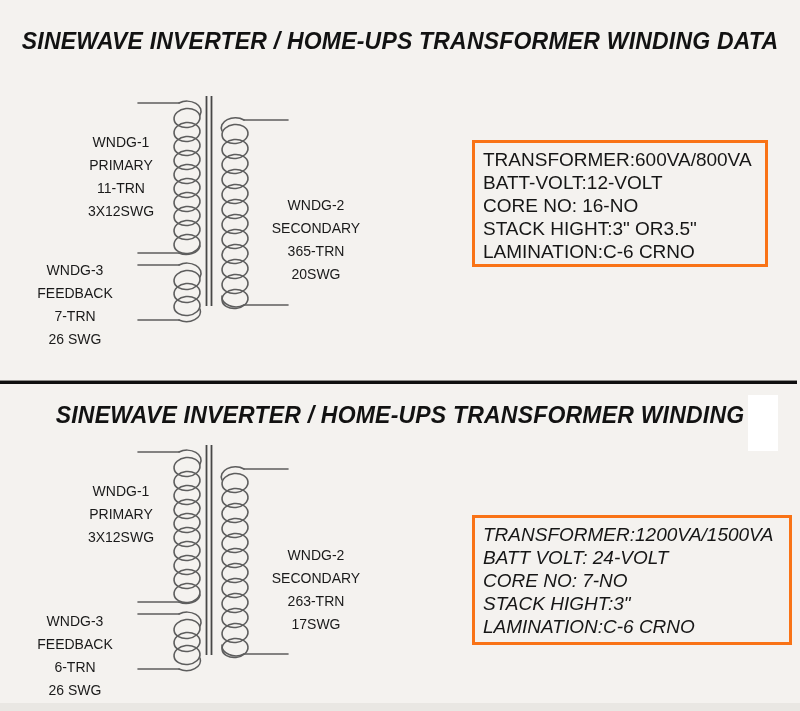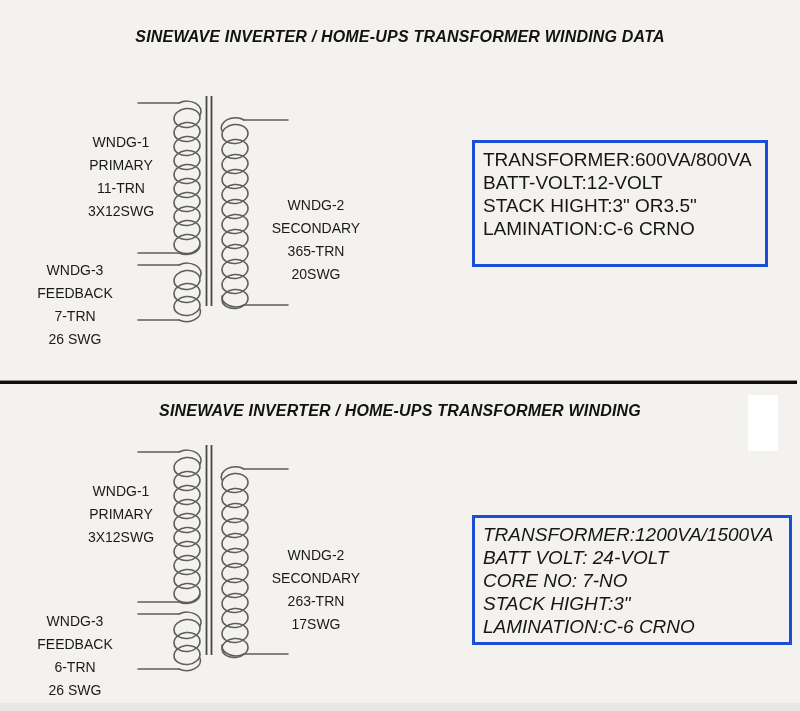--- a/index.html
+++ b/index.html
@@ -3,40 +3,40 @@
 <meta charset="utf-8">
 <style>
   html,body{margin:0;padding:0;background:#d0cecb;}
   .canvas{
     position:relative;width:800px;height:711px;overflow:hidden;
     background:#f4f2ef;color:#1a1a1a;
     font-family:"Liberation Sans",sans-serif;
   }
   .title{
     position:absolute;left:0;width:800px;text-align:center;
-    font-size:16px;font-weight:bold;font-style:italic;color:#121212;
+    font-size:23px;font-weight:bold;font-style:italic;color:#121212;
     letter-spacing:.2px;white-space:nowrap;
   }
   #title1{top:28px;}
   #title2{top:402px;}
   .coil-svg{position:absolute;width:170px;height:245px;}
   #svg1{left:130px;top:90px;}
   #svg2{left:130px;top:439px;}
   .wblock{
     position:absolute;text-align:center;font-size:14px;line-height:23px;
     color:#1a1a1a;
   }
   #t1w1{left:45px;top:131px;width:152px;}
   #t1w2{left:240px;top:194px;width:152px;}
   #t1w3{left:0px;top:259px;width:150px;}
   #t2w1{left:45px;top:480px;width:152px;}
   #t2w2{left:240px;top:544px;width:152px;}
   #t2w3{left:0px;top:610px;width:150px;}
   .specbox{
-    position:absolute;box-sizing:border-box;border:3px solid #1d4ed8;
+    position:absolute;box-sizing:border-box;border:3px solid #f97316;
     font-size:19px;line-height:23px;padding:5px 6px 0 8px;color:#161616;
     background:transparent;white-space:nowrap;
   }
   #spec1{left:472px;top:140px;width:296px;height:127px;}
   #spec2{left:472px;top:515px;width:320px;height:130px;font-style:italic;}
   .divider{position:absolute;left:0;top:380px;width:797px;height:4px;
     background:#0f0f0f;border-top:1px solid #8f8d8a;box-sizing:border-box;}
   .patch{position:absolute;left:748px;top:395px;width:30px;height:56px;background:#ffffff;}
   .bottomstrip{position:absolute;left:0;top:703px;width:800px;height:8px;background:#e9e7e3;}
 </style>
@@ -120,20 +120,21 @@
   <div class="wblock" id="t1w3">
     <div>WNDG-3</div>
     <div>FEEDBACK</div>
     <div>7-TRN</div>
     <div>26 SWG</div>
   </div>
 
   <div class="specbox" id="spec1">
     <div>TRANSFORMER:600VA/800VA</div>
     <div>BATT-VOLT:12-VOLT</div>
+    <div>CORE NO: 16-NO</div>
     <div>STACK HIGHT:3" OR3.5"</div>
     <div>LAMINATION:C-6 CRNO</div>
   </div>
 
   <div class="divider"></div>
 
   <div class="title" id="title2">SINEWAVE INVERTER / HOME-UPS TRANSFORMER WINDING</div>
   <div class="patch"></div>
 
   <svg class="coil-svg" id="svg2" viewBox="0 0 170 245">

